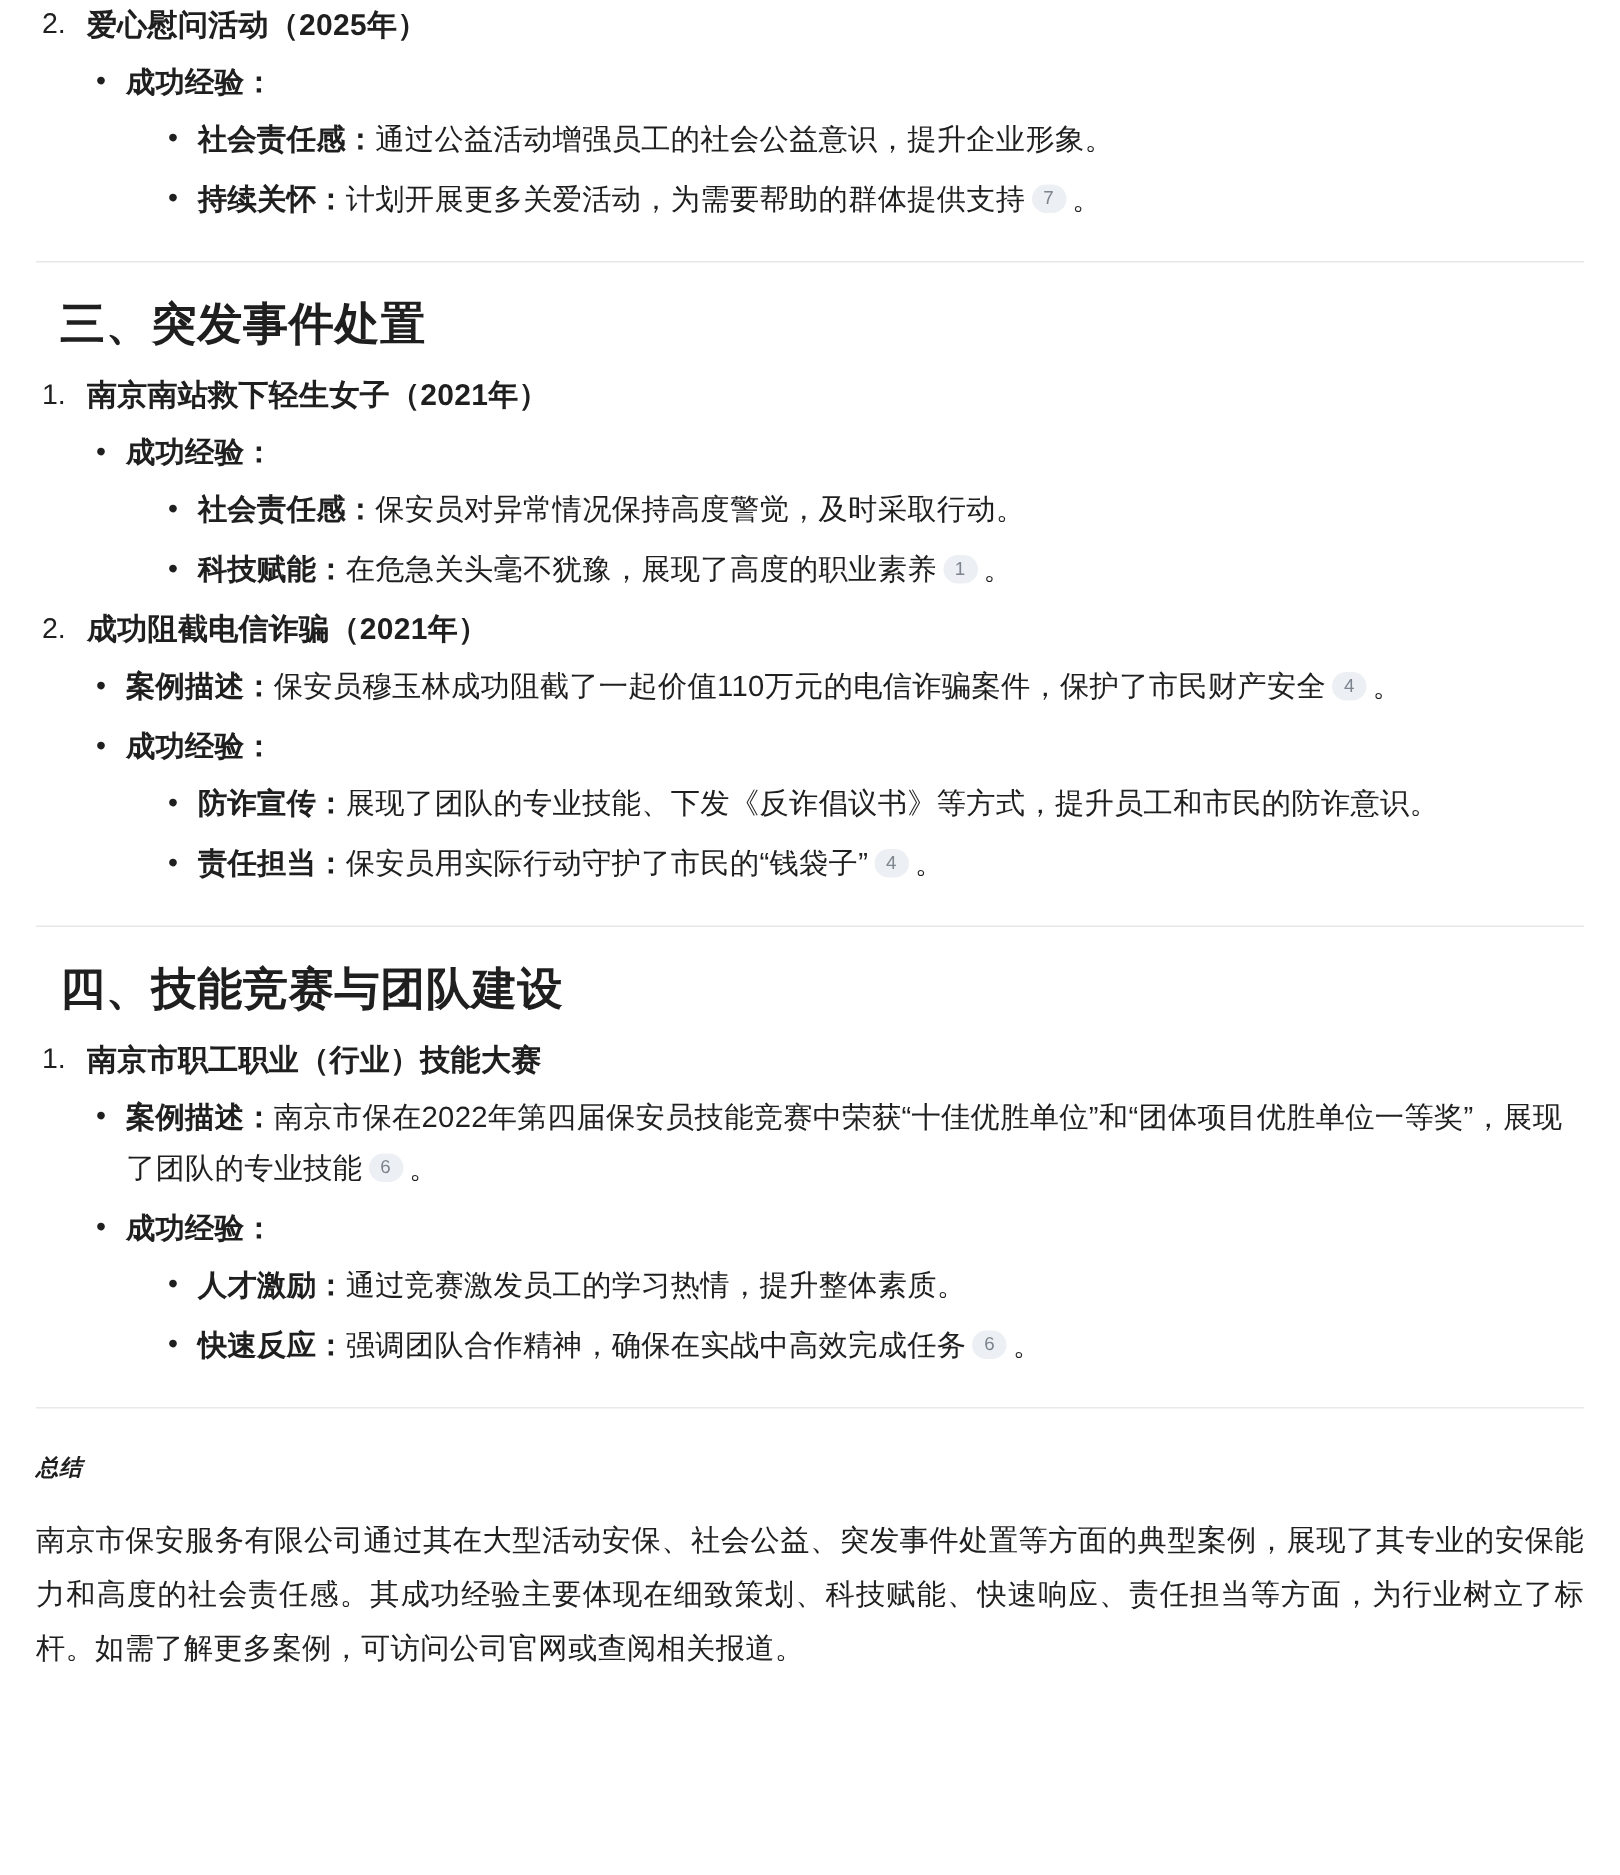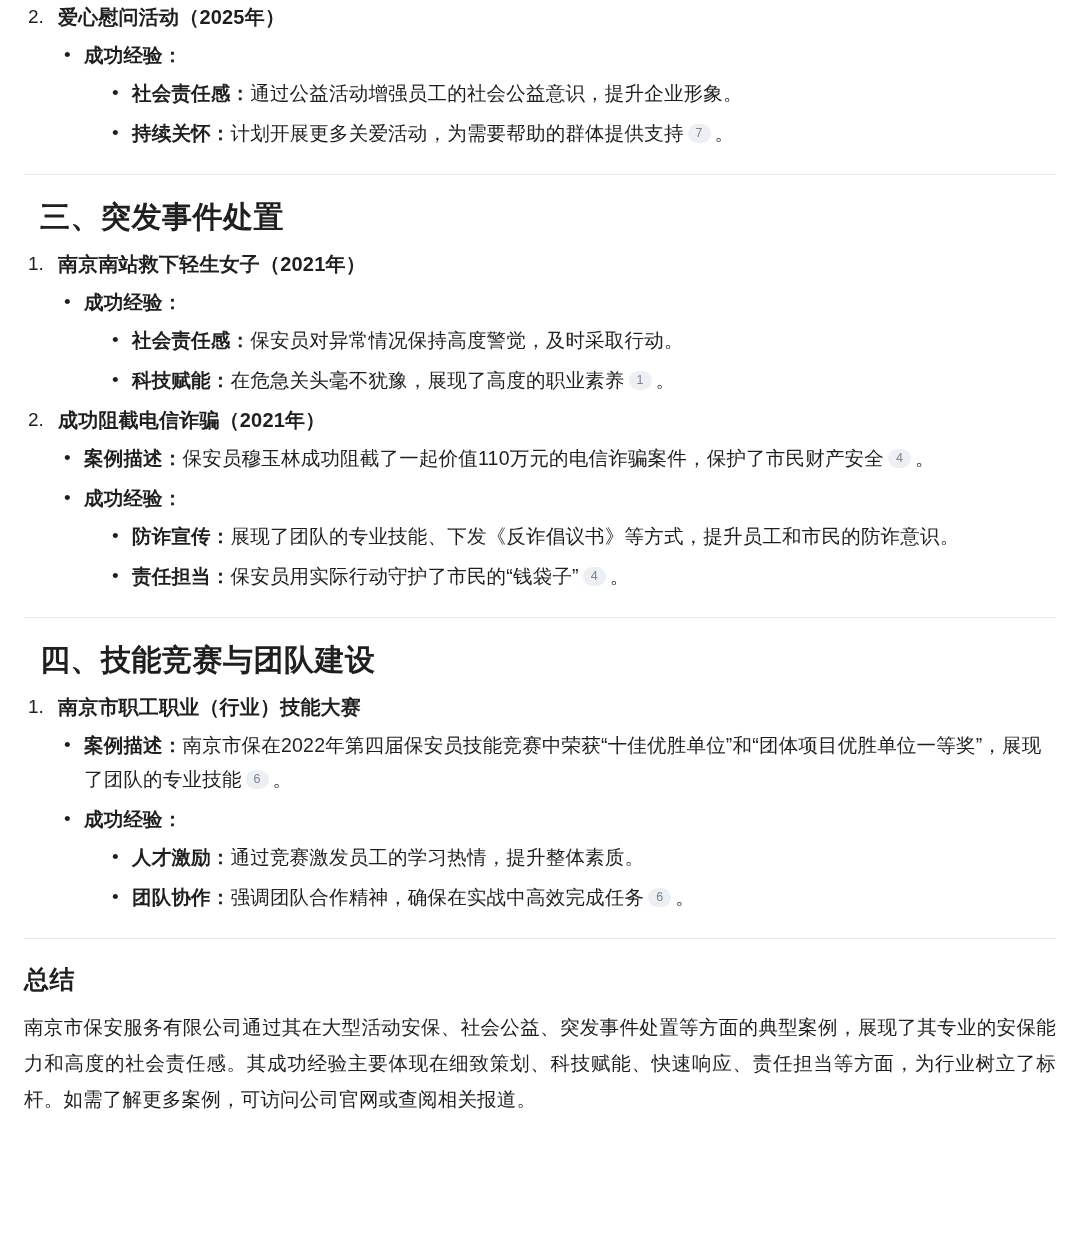--- a/index.html
+++ b/index.html
@@ -94,25 +94,26 @@
   }
   
   h2.sec {
     font-size: 30px;
     line-height: 32px;
     font-weight: 700;
     margin: 26px 0 14px 16px;
     letter-spacing: 0.5px;
   }
   h2.sum {
-    font-size: 25px;
+    font-size: 15px;
     line-height: 32px;
     font-weight: 700;
     margin: 24px 0 14px 0;
     letter-spacing: 0.5px;
+    font-style: italic;
   }
   hr.rule {
     border: none;
     border-top: 1px solid #e8e8e8;
     margin: 24px 0 0 0;
   }
   .para {
     font-size: 19.5px;
     line-height: 36px;
     letter-spacing: 0.2px;
@@ -222,21 +223,21 @@
         <li>
           <span class="txt lead">成功经验：</span>
           <ul class="bul lvl2">
             <li>
               <span class="txt">
                 <span class="lead">人才激励：</span><span>通过竞赛激发员工的学习热情，提升整体素质。</span>
               </span>
             </li>
             <li>
               <span class="txt">
-                <span class="lead">团队协作：</span><span>强调团队合作精神，确保在实战中高效完成任务</span><span class="cite">6</span><span>。</span>
+                <span class="lead">快速反应：</span><span>强调团队合作精神，确保在实战中高效完成任务</span><span class="cite">6</span><span>。</span>
               </span>
             </li>
           </ul>
         </li>
       </ul>
     </li>
   </ol>
 
   <hr class="rule">
 

